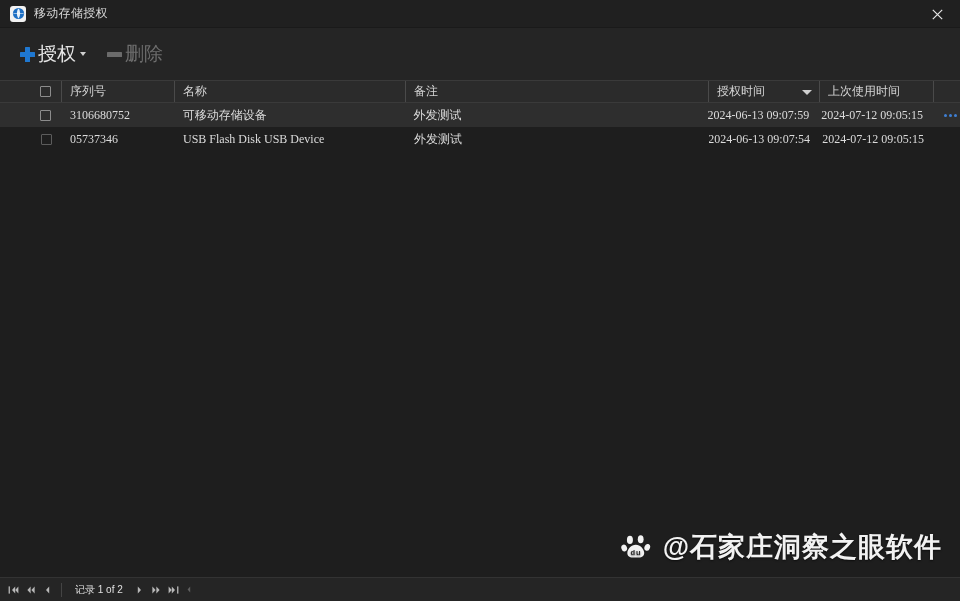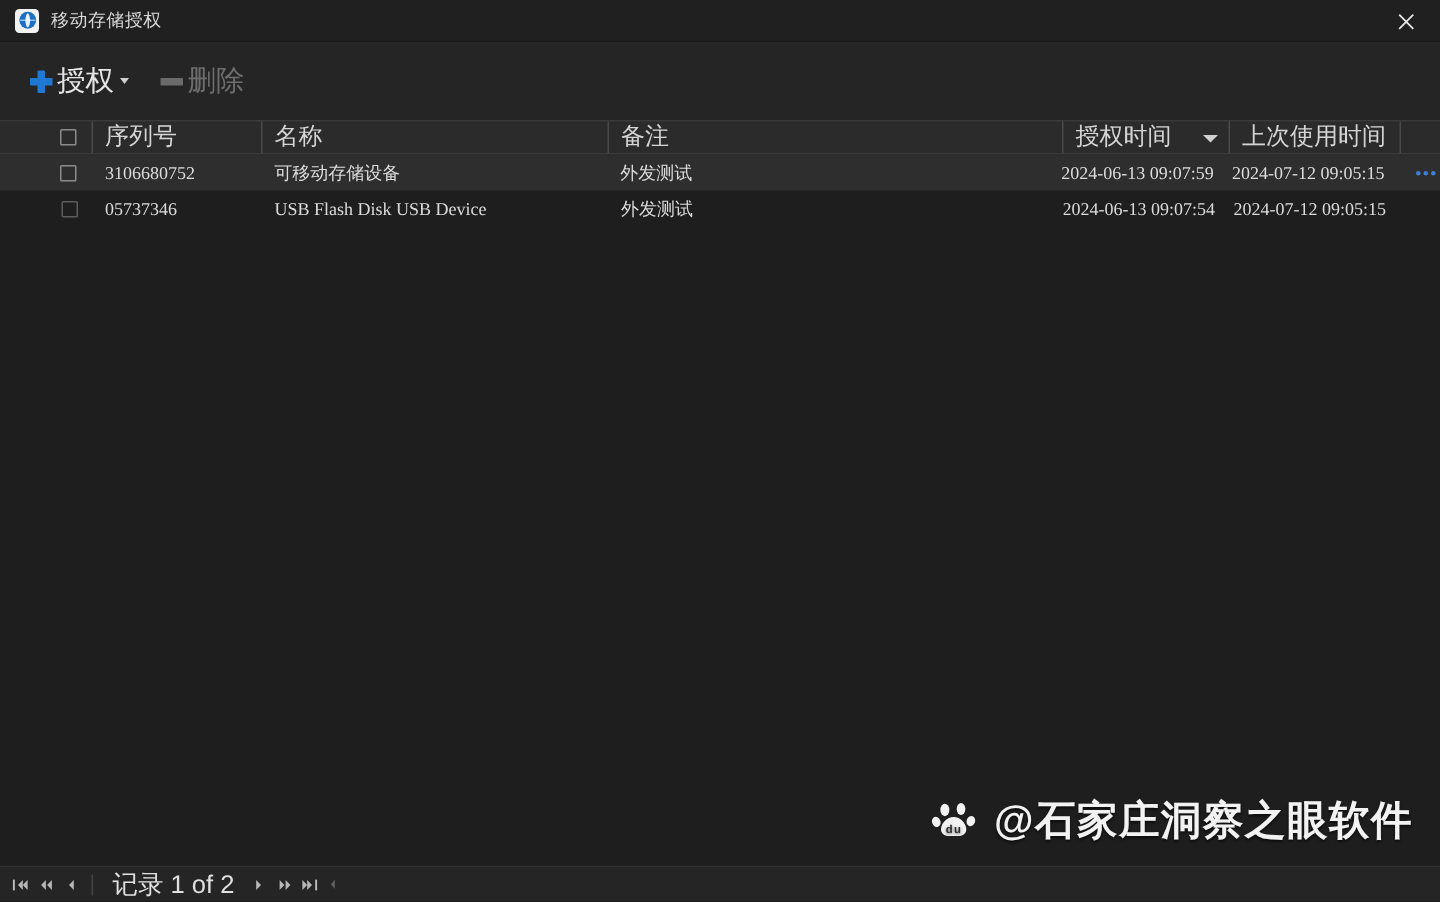--- a/index.html
+++ b/index.html
@@ -116,21 +116,21 @@
   }
 
   .thead {
     height: 23px;
     min-height: 23px;
     background: #2b2b2b;
     border-top: 1px solid #3a3a3a;
     border-bottom: 1px solid #3a3a3a;
     display: flex;
     align-items: stretch;
-    font-size: 16px;
+    font-size: 12px;
     color: #d5d5d5;
     position: relative;
   }
   .thead .th {
     display: flex;
     align-items: center;
     padding-left: 8px;
     border-right: 1px solid #4a4a4a;
     position: relative;
     white-space: nowrap;
@@ -229,21 +229,21 @@
   
   .statusbar {
     height: 24px;
     min-height: 24px;
     background: #252525;
     border-top: 1px solid #333;
     display: flex;
     align-items: center;
     padding-left: 6px;
     gap: 2px;
-    font-size: 17px;
+    font-size: 10px;
     color: #cfcfcf;
   }
   .pg-btn {
     width: 15px; height: 18px;
     display: flex; align-items: center; justify-content: center;
     cursor: pointer;
     flex: 0 0 auto;
   }
   .pg-sep {
     width: 1px; height: 14px;

